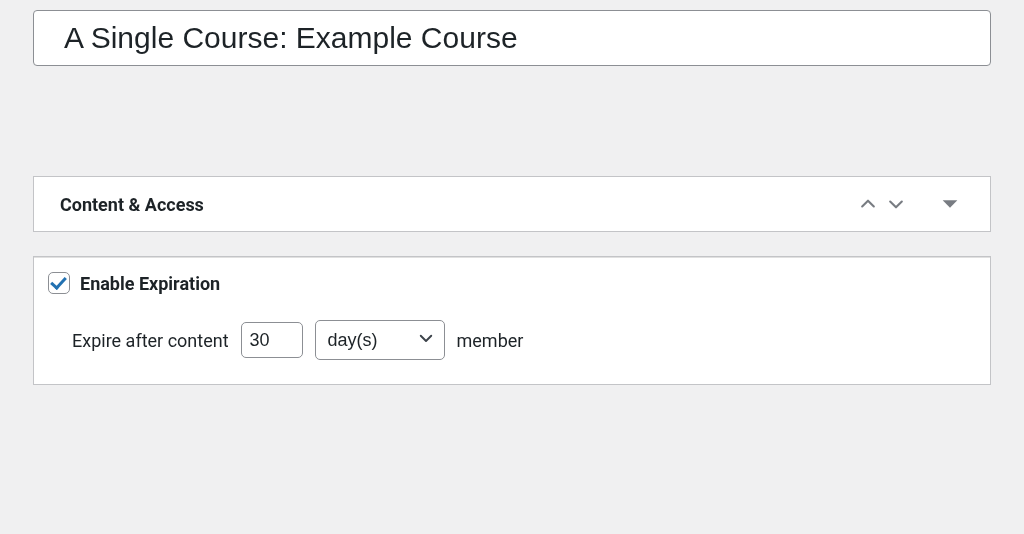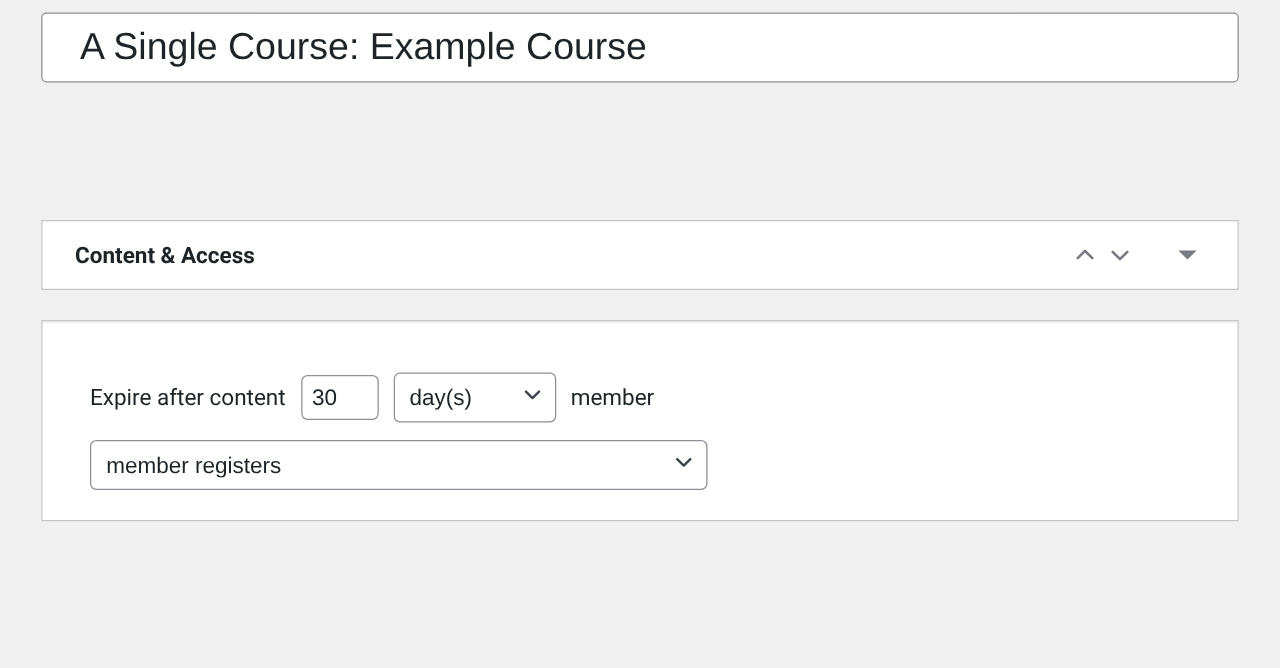--- a/index.html
+++ b/index.html
@@ -180,49 +180,41 @@
       </div>
     </div>
   </div>
 
   
   <div class="metabox" style="margin-top:24px;">
 
     <div class="metabox-body">
 
 
+      <label class="checkbox-row">
+        <span class="wp-checkbox checked"></span>
+        <span>Enable Expiration</span>
+      </label>
 
       <div class="controls-row">
         <span>Expire after content</span>
 
         <input type="text" class="num-input" value="30" style="">
 
         <span class="select-wrap select-unit">
           <select>
             <option>day(s)</option>
           </select>
           <span class="chev">
             <svg viewBox="0 0 24 24" fill="none" stroke="currentColor" stroke-width="2.5" stroke-linecap="round" stroke-linejoin="round">
                 <polyline points="5 9 12 16 19 9"></polyline>
               </svg>
           </span>
         </span>
 
         <span>member</span>
       </div>
 
-      <div class="controls-row second-row">
-        <span class="select-wrap select-trigger">
-          <select>
-            <option>member registers</option>
-          </select>
-          <span class="chev">
-            <svg viewBox="0 0 24 24" fill="none" stroke="currentColor" stroke-width="2.5" stroke-linecap="round" stroke-linejoin="round">
-                <polyline points="5 9 12 16 19 9"></polyline>
-              </svg>
-          </span>
-        </span>
-      </div>
 
     </div>
   </div>
 
 </div>
 
 </body></html>

